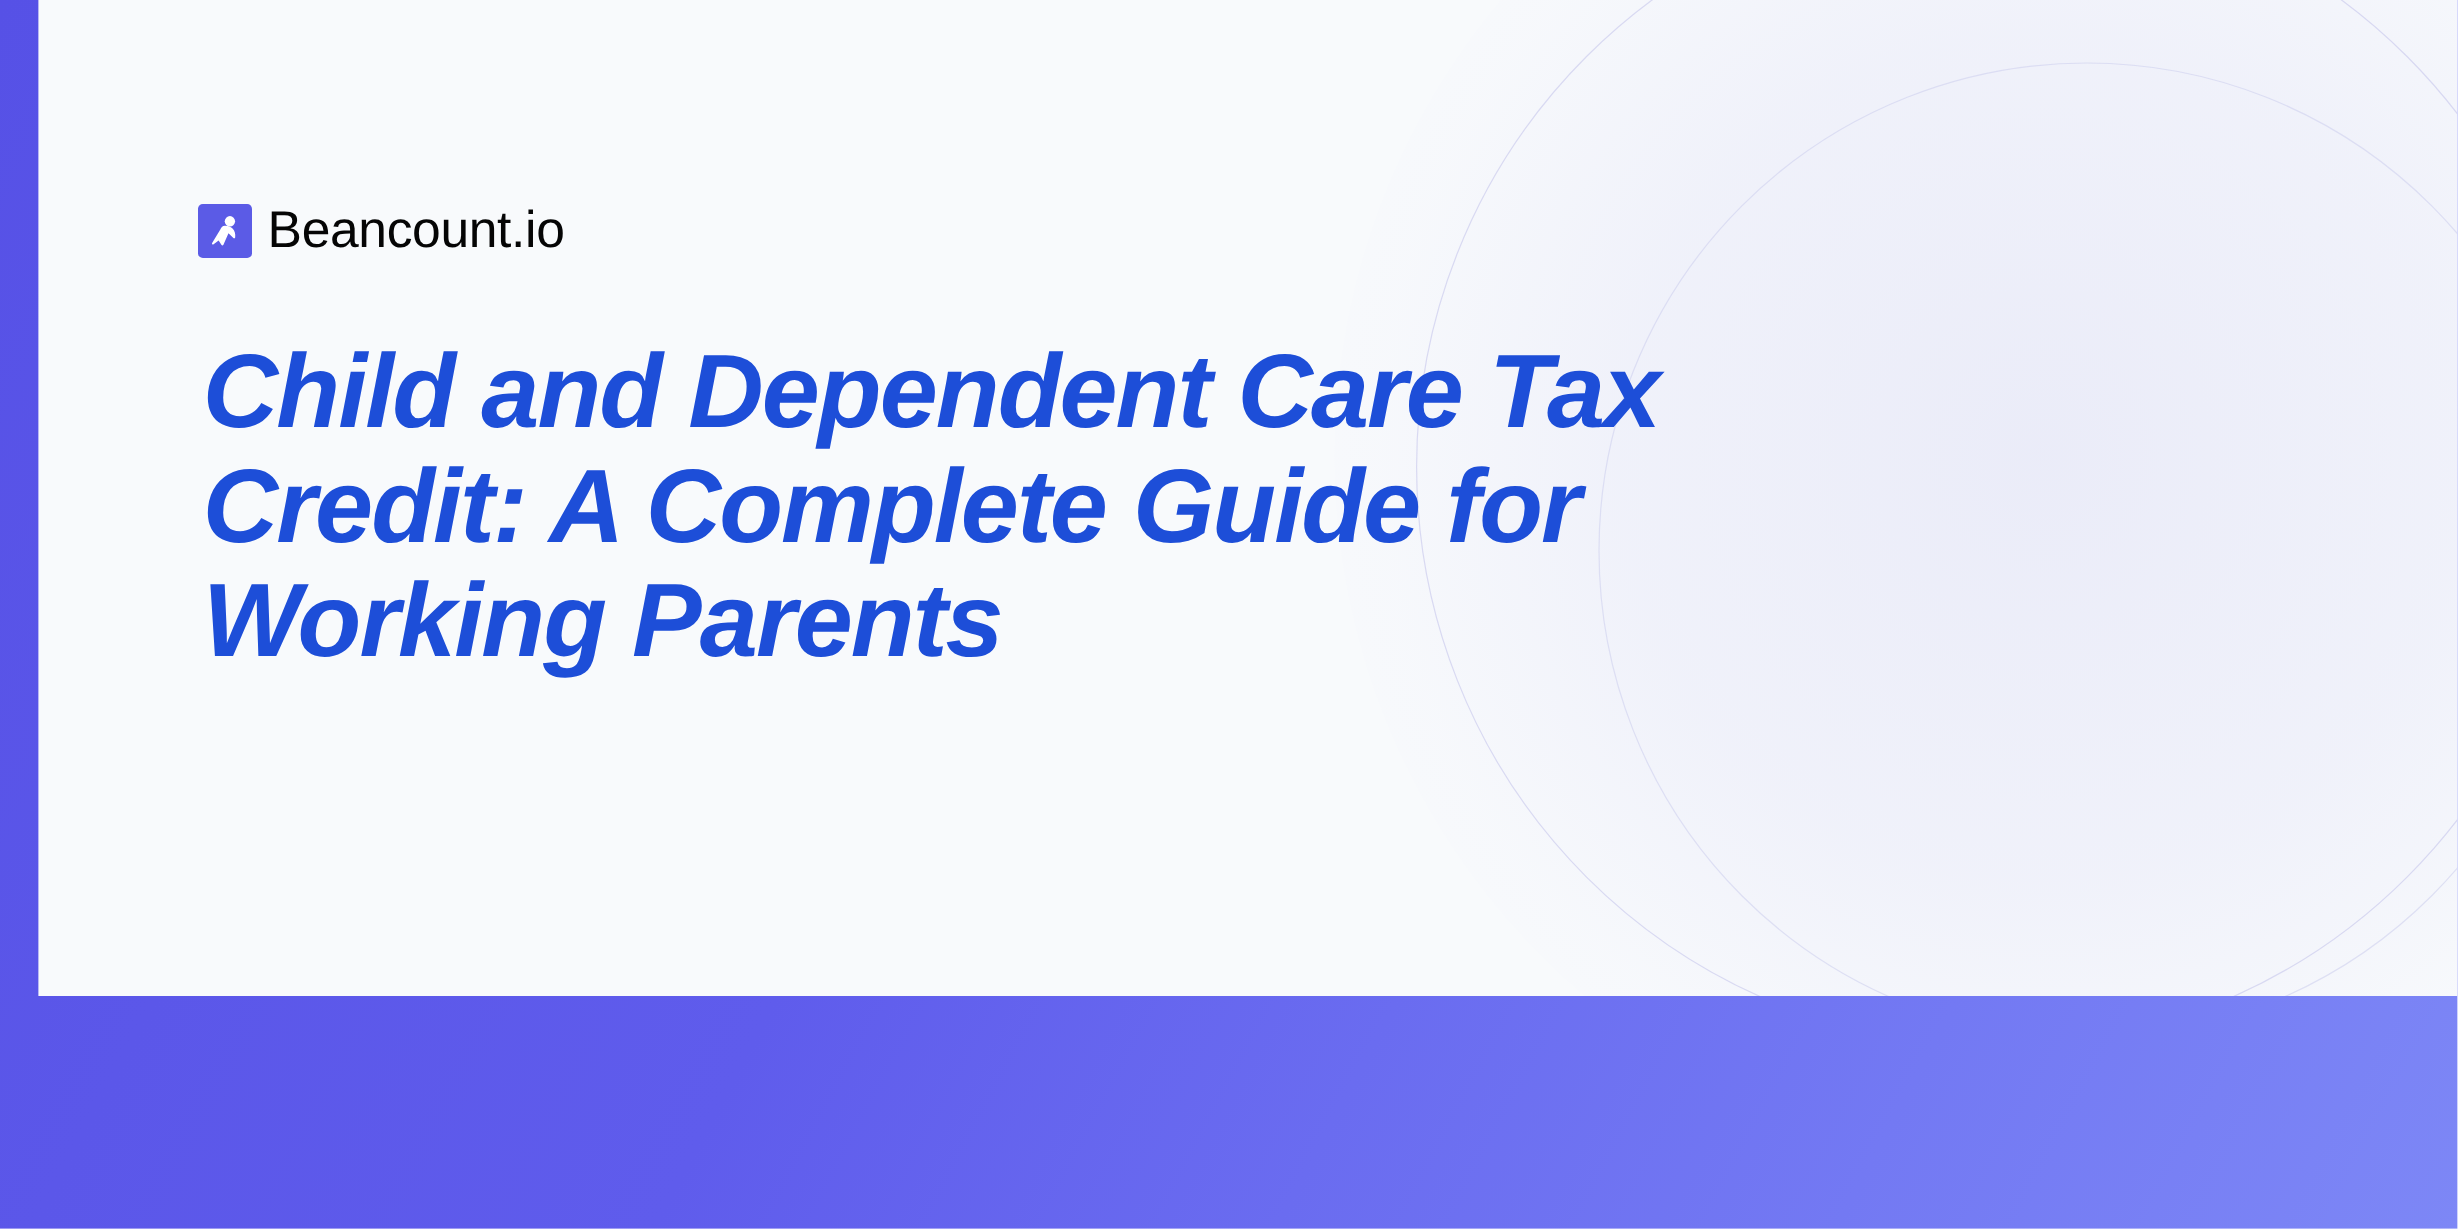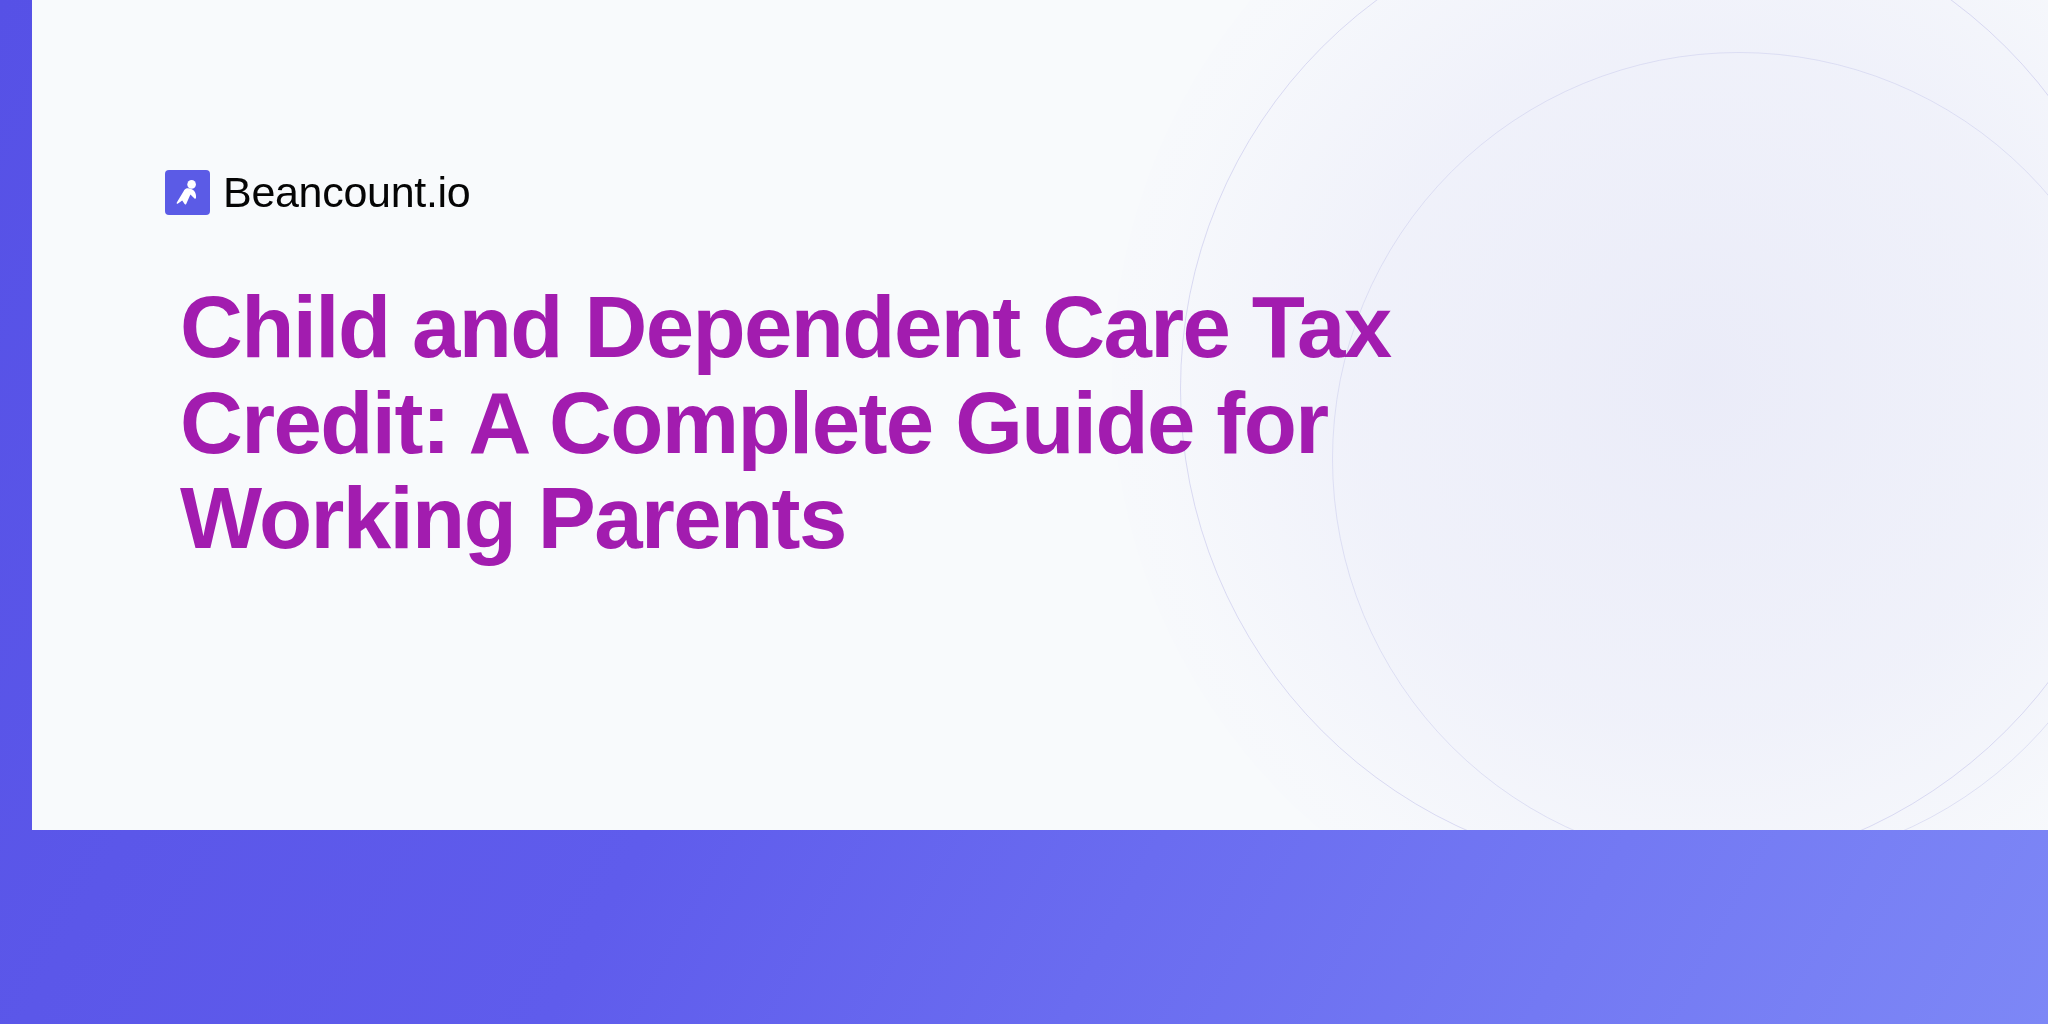--- a/index.html
+++ b/index.html
@@ -103,28 +103,29 @@
     font-size: 43px;
     font-weight: 400;
     color: #050505;
     letter-spacing: -0.3px;
     line-height: 1;
     white-space: nowrap;
   }
 
   
   #hero-title {
-    margin: 15px;
+    margin: 4px;
     font-size: 87px;
     line-height: 1.10;
     font-weight: 700;
     letter-spacing: -1.6px;
-    color: #a21caf;
+    color: #1d4ed8;
     max-width: 1500px;
     font-stretch: condensed;
+    font-style: italic;
   }
 </style>
 </head>
 <body>
 
 <div id="canvas">
 
   <div id="hero-card">
 
     <div class="deco-glow"></div>

